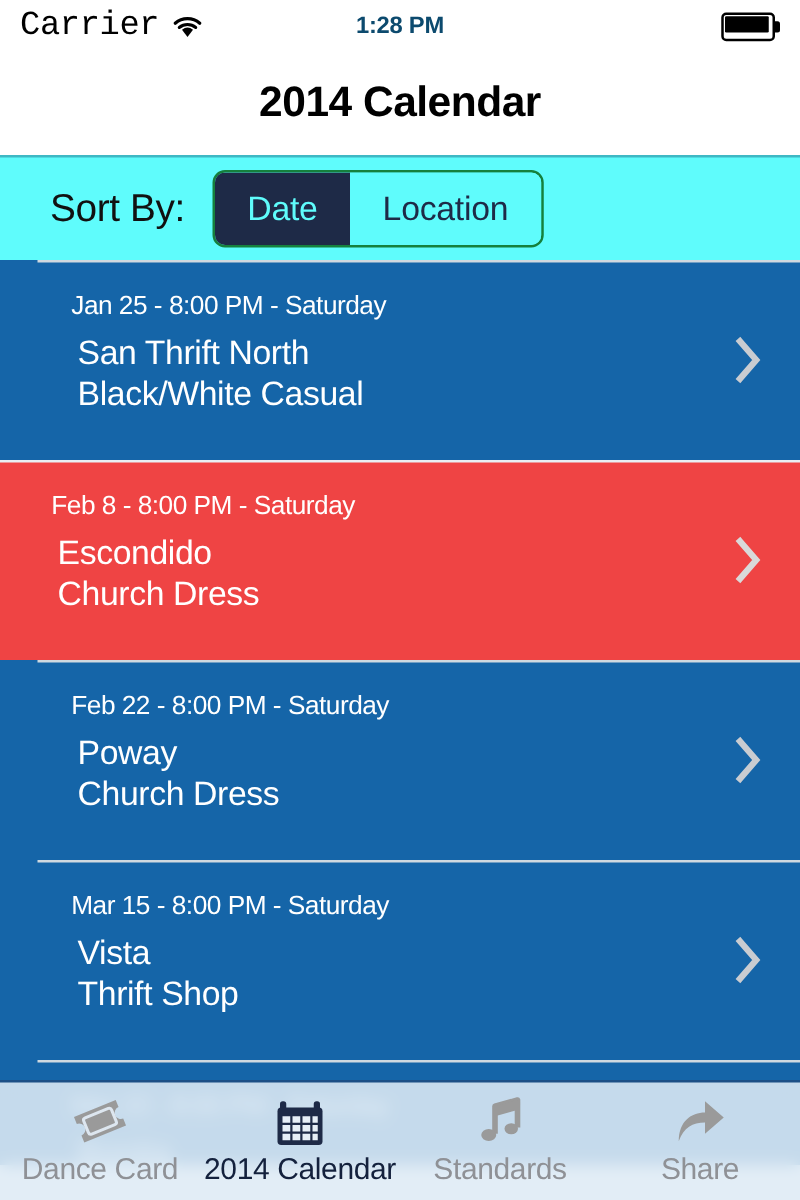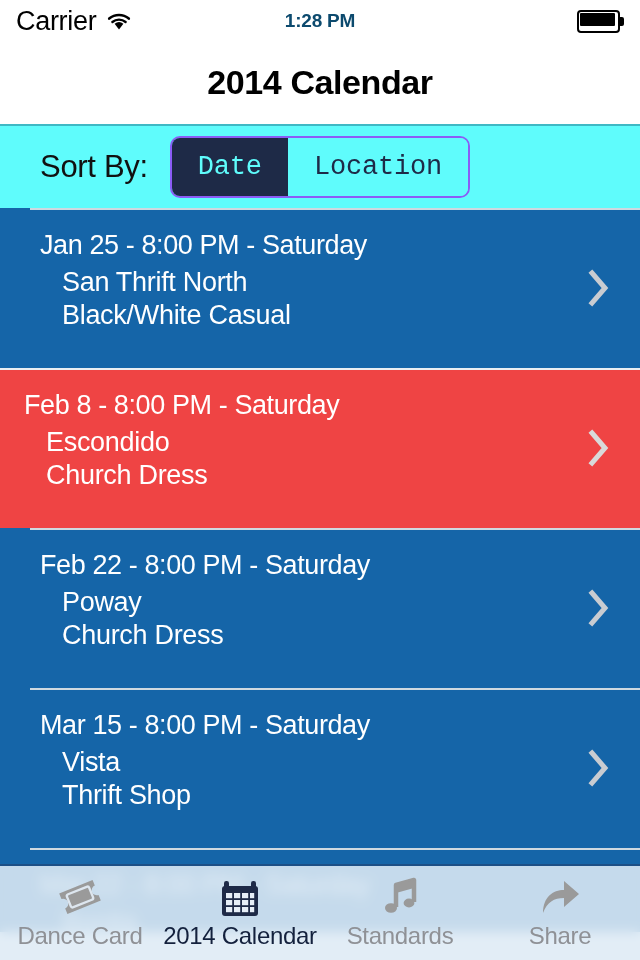--- a/index.html
+++ b/index.html
@@ -18,21 +18,21 @@
 
   
   .statusbar {
     position:relative;
     height:42px;
     background:#ffffff;
     display:flex; align-items:center;
     padding:0 16px;
   }
   .sb-left { display:flex; align-items:center; gap:10px; }
-  .sb-carrier { font-size:27px; color:#000; letter-spacing:-0.3px; }
+  .sb-carrier { font-size:27px; color:#000; letter-spacing:-0.3px;font-family:Liberation Mono, monospace; }
   .wifi-icon { display:block; width:26px; height:20px; }
   .sb-time {
     position:absolute; left:0; right:0; top:0; height:42px;
     display:flex; align-items:center; justify-content:center;
     font-size:19px; font-weight:bold; color:#0c4a6e;
     letter-spacing:-0.2px;
     pointer-events:none;
   }
   .sb-right { margin-left:auto; display:flex; align-items:center; }
   .battery { position:relative; width:47px; height:23px; }
@@ -69,25 +69,24 @@
     border-top:2px solid #3fb8c4;
     display:flex; align-items:center;
     padding-left:40px;
   }
   .sort-label {
     font-size:31px; color:#111; letter-spacing:-0.3px;
     margin-right:22px;
   }
   .segmented {
     display:flex;
-    border:2px solid #8b5cf6;
+    border:2px solid #15803d;
     border-radius:10px;
     overflow:hidden;
     height:62px;
-    font-family:Liberation Mono, monospace;
   }
   .seg {
     display:flex; align-items:center; justify-content:center;
     font-size:27px;
     padding:0 26px;
     letter-spacing:-0.2px;
     cursor:pointer;
   }
   .seg.selected { background:#1e2a47; color:#5ffcfc; }
   .seg.unselected { background:#5ffcfc; color:#1e2a47; }
@@ -106,24 +105,25 @@
     overflow:hidden;
   }
   .row.blue { background:#1565a8; }
   .row.pink { background:#ef4444;padding-left:24px; }
   .row-sep {
     position:absolute; left:30px; right:0; top:0;
     height:2px; background:#cfd9e0;
   }
   .row.pink .row-sep { left:0; background:#e9eef2; }
   .row-title {
-    font-size:27px; color:#ffffff;
+    font-size:21px; color:#ffffff;
     letter-spacing:-0.4px;
     line-height:42px;
     white-space:nowrap;
+    margin-left:17px;
   }
   .row-sub {
     font-size:27px; color:#ffffff;
     letter-spacing:-0.3px;
     line-height:33px;
     margin-left:22px;
     white-space:nowrap;
   }
   .chevron {
     position:absolute; right:30px; top:50%;

